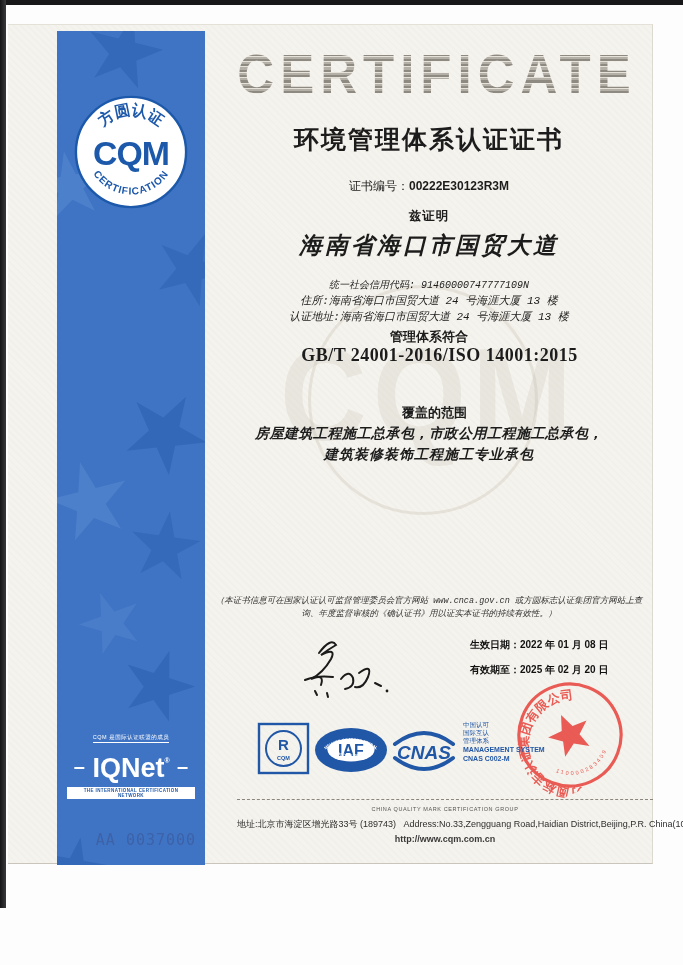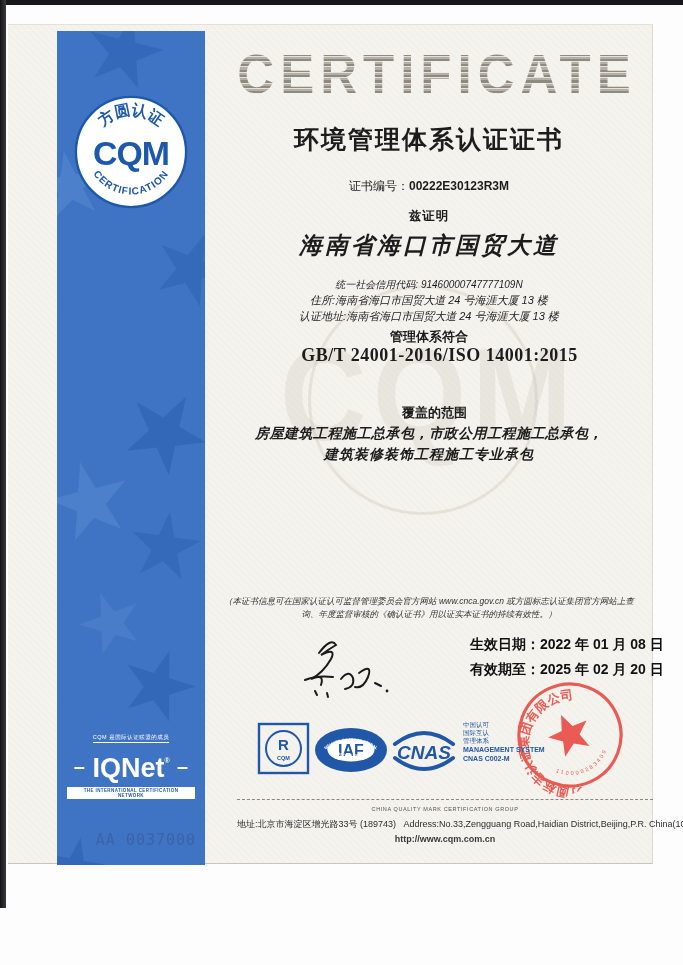--- a/index.html
+++ b/index.html
@@ -49,33 +49,33 @@
   
   .content { position:absolute; left:197px; top:0; width:460px; height:840px; }
   .c { position:absolute; left:0; width:448px; text-align:center; color:#1c1c1c; }
 
   .title     { top:98px;  font-size:25px; font-weight:bold; letter-spacing:2px; }
   .certno    { top:153px; font-size:12px; }
   .certno b  { font-weight:bold; }
   .certify   { top:183px; font-size:12.5px; font-weight:bold; letter-spacing:1px; }
   .company   { top:205px; font-size:23px; font-weight:bold; font-style:italic; letter-spacing:3px;
                font-family:"Liberation Serif", serif; }
-  .kaiti     { font-family:Liberation Sans, sans-serif; font-style:italic; }
+  .kaiti     { font-family:Liberation Mono, monospace; font-style:italic; }
   .codeline  { top:253px; font-size:10px; }
   .addr1     { top:268px; font-size:11px; }
   .addr2     { top:284px; font-size:11px; }
   .syslabel  { top:303px; font-size:13px; font-weight:bold; }
   .standard  { top:320px; font-size:18px; font-weight:bold; font-family:"Liberation Serif", serif; letter-spacing:0.5px;padding-left:21px; }
   .scopelbl  { top:379px; font-size:13px; font-weight:bold;padding-left:11px; }
   .scope1    { top:400px; font-size:14px; font-weight:bold; letter-spacing:0.5px; }
   .scope2    { top:421px; font-size:14px; font-weight:bold; letter-spacing:1px; }
   .disclaim  { top:570px; font-size:8.5px; line-height:13px; color:#333; }
 
   .dates { position:absolute; left:265px; top:607px; width:183px; text-align:left;
-           font-size:14px; font-weight:bold; line-height:25px; color:#111; white-space:nowrap; }
+           font-size:10px; font-weight:bold; line-height:25px; color:#111; white-space:nowrap; }
 
   .signature { position:absolute; left:88px; top:608px; width:105px; height:70px; }
 
   .stamp { position:absolute; left:310px; top:655px; width:110px; height:110px;
            transform:rotate(-24deg); opacity:0.9; }
 
   .marks-row { position:absolute; left:0; top:694px; width:448px; height:60px; }
   .rcqm { position:absolute; left:52px; top:3px; width:53px; height:53px; }
   .iaf  { position:absolute; left:109px; top:8px; width:74px; height:46px; }
   .cnas { position:absolute; left:183px; top:10px; width:72px; height:44px; }

